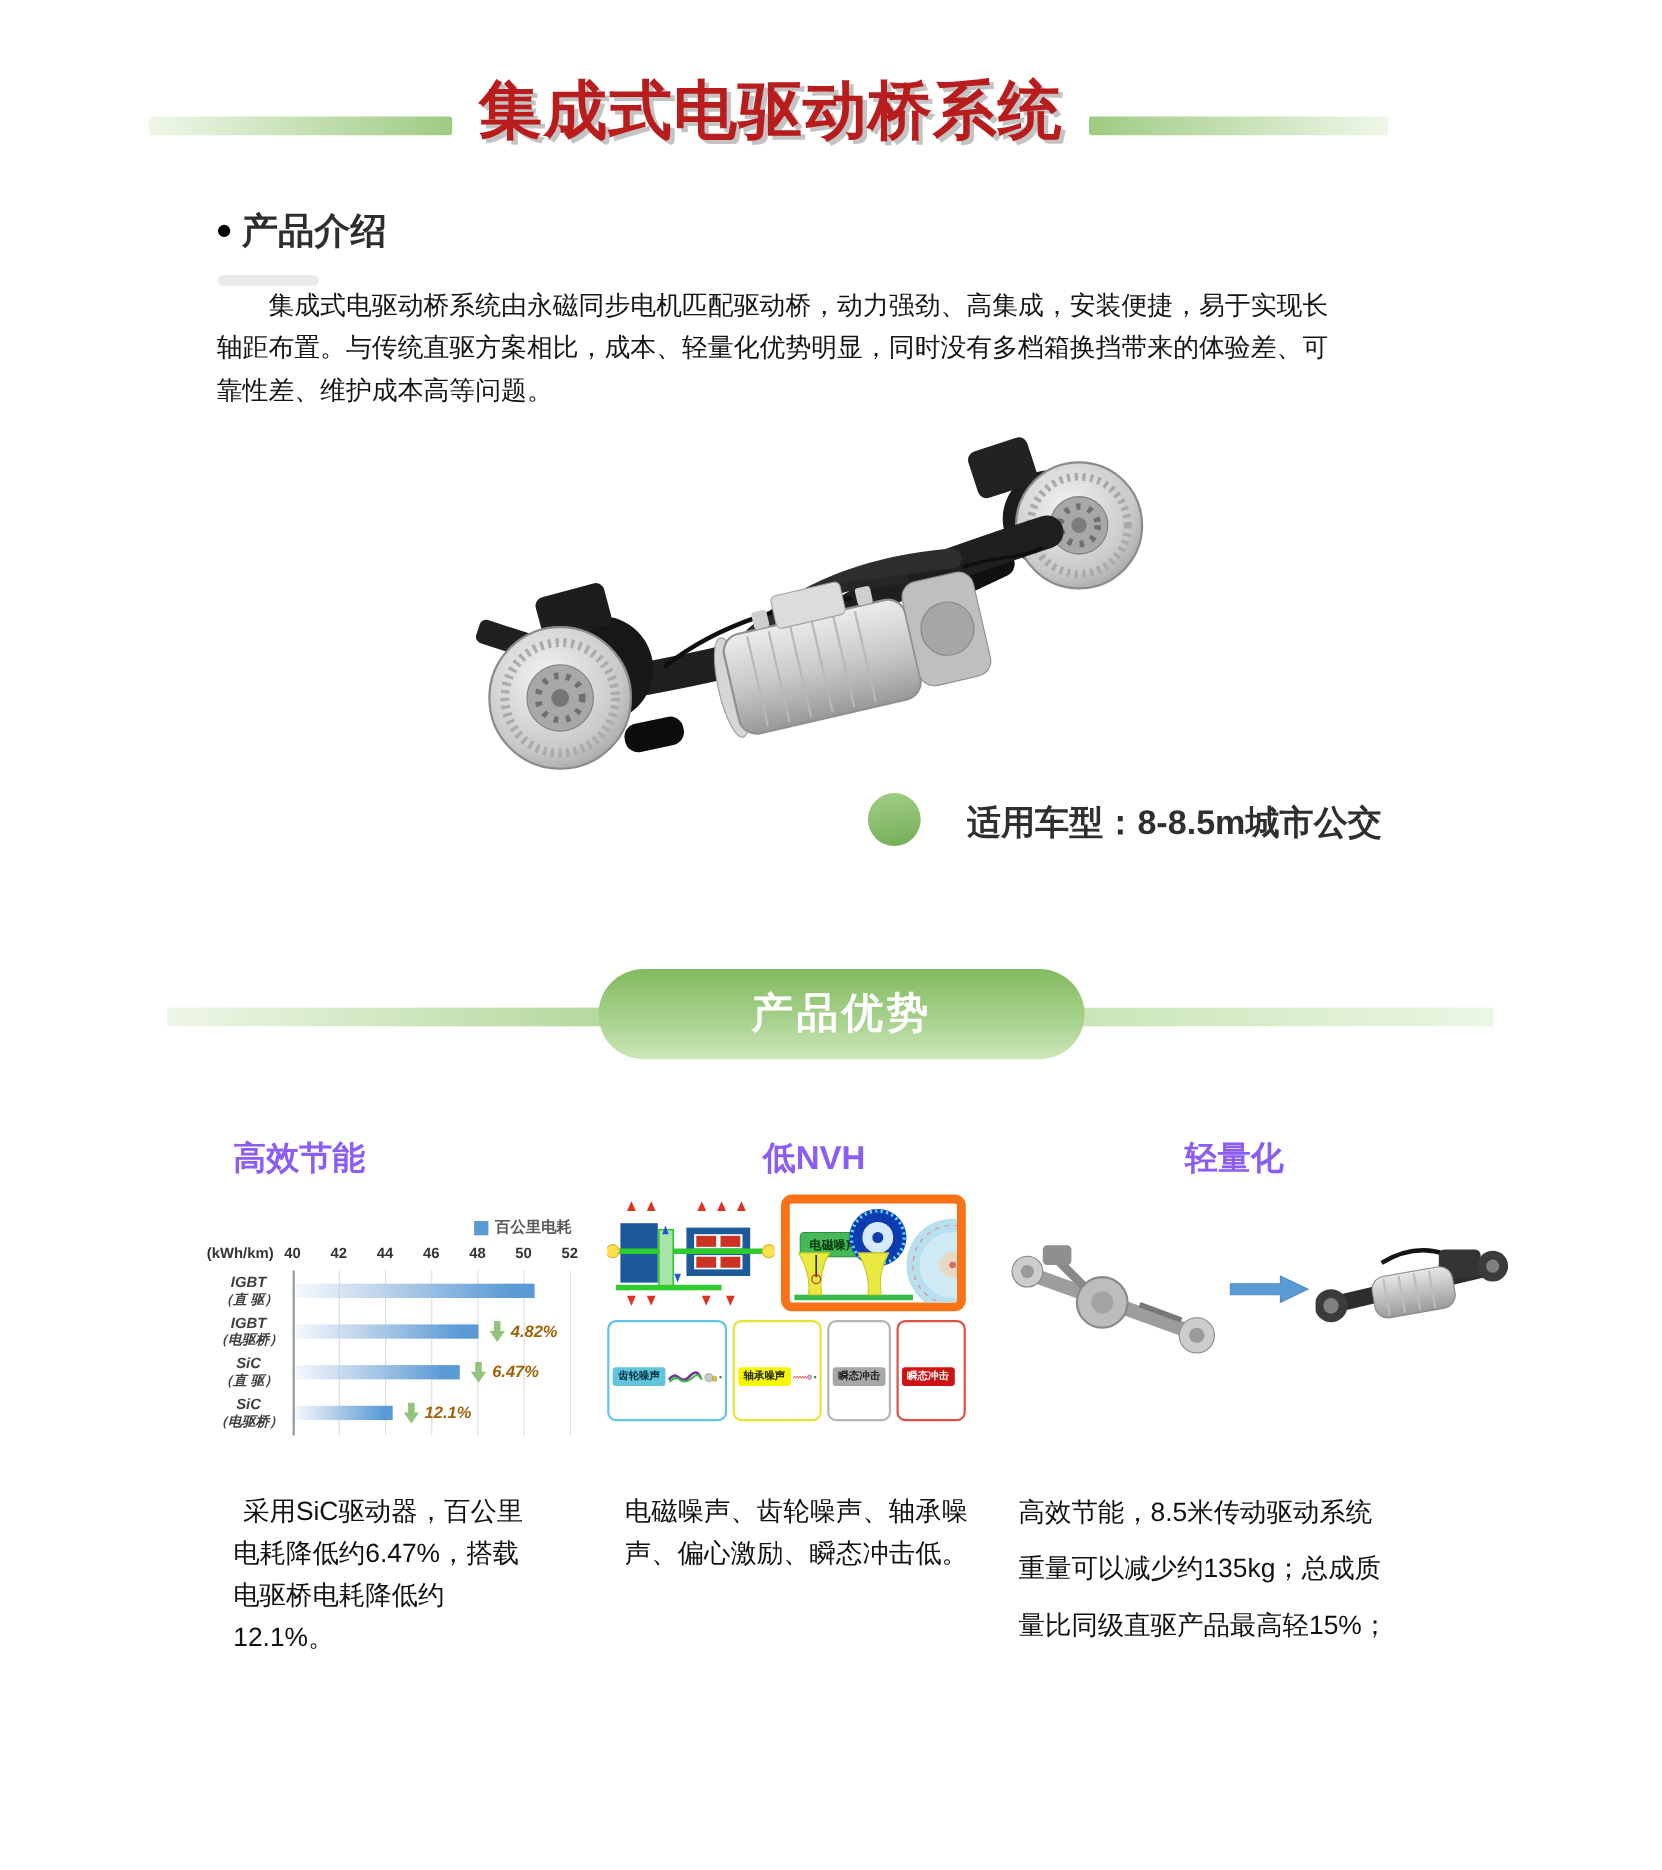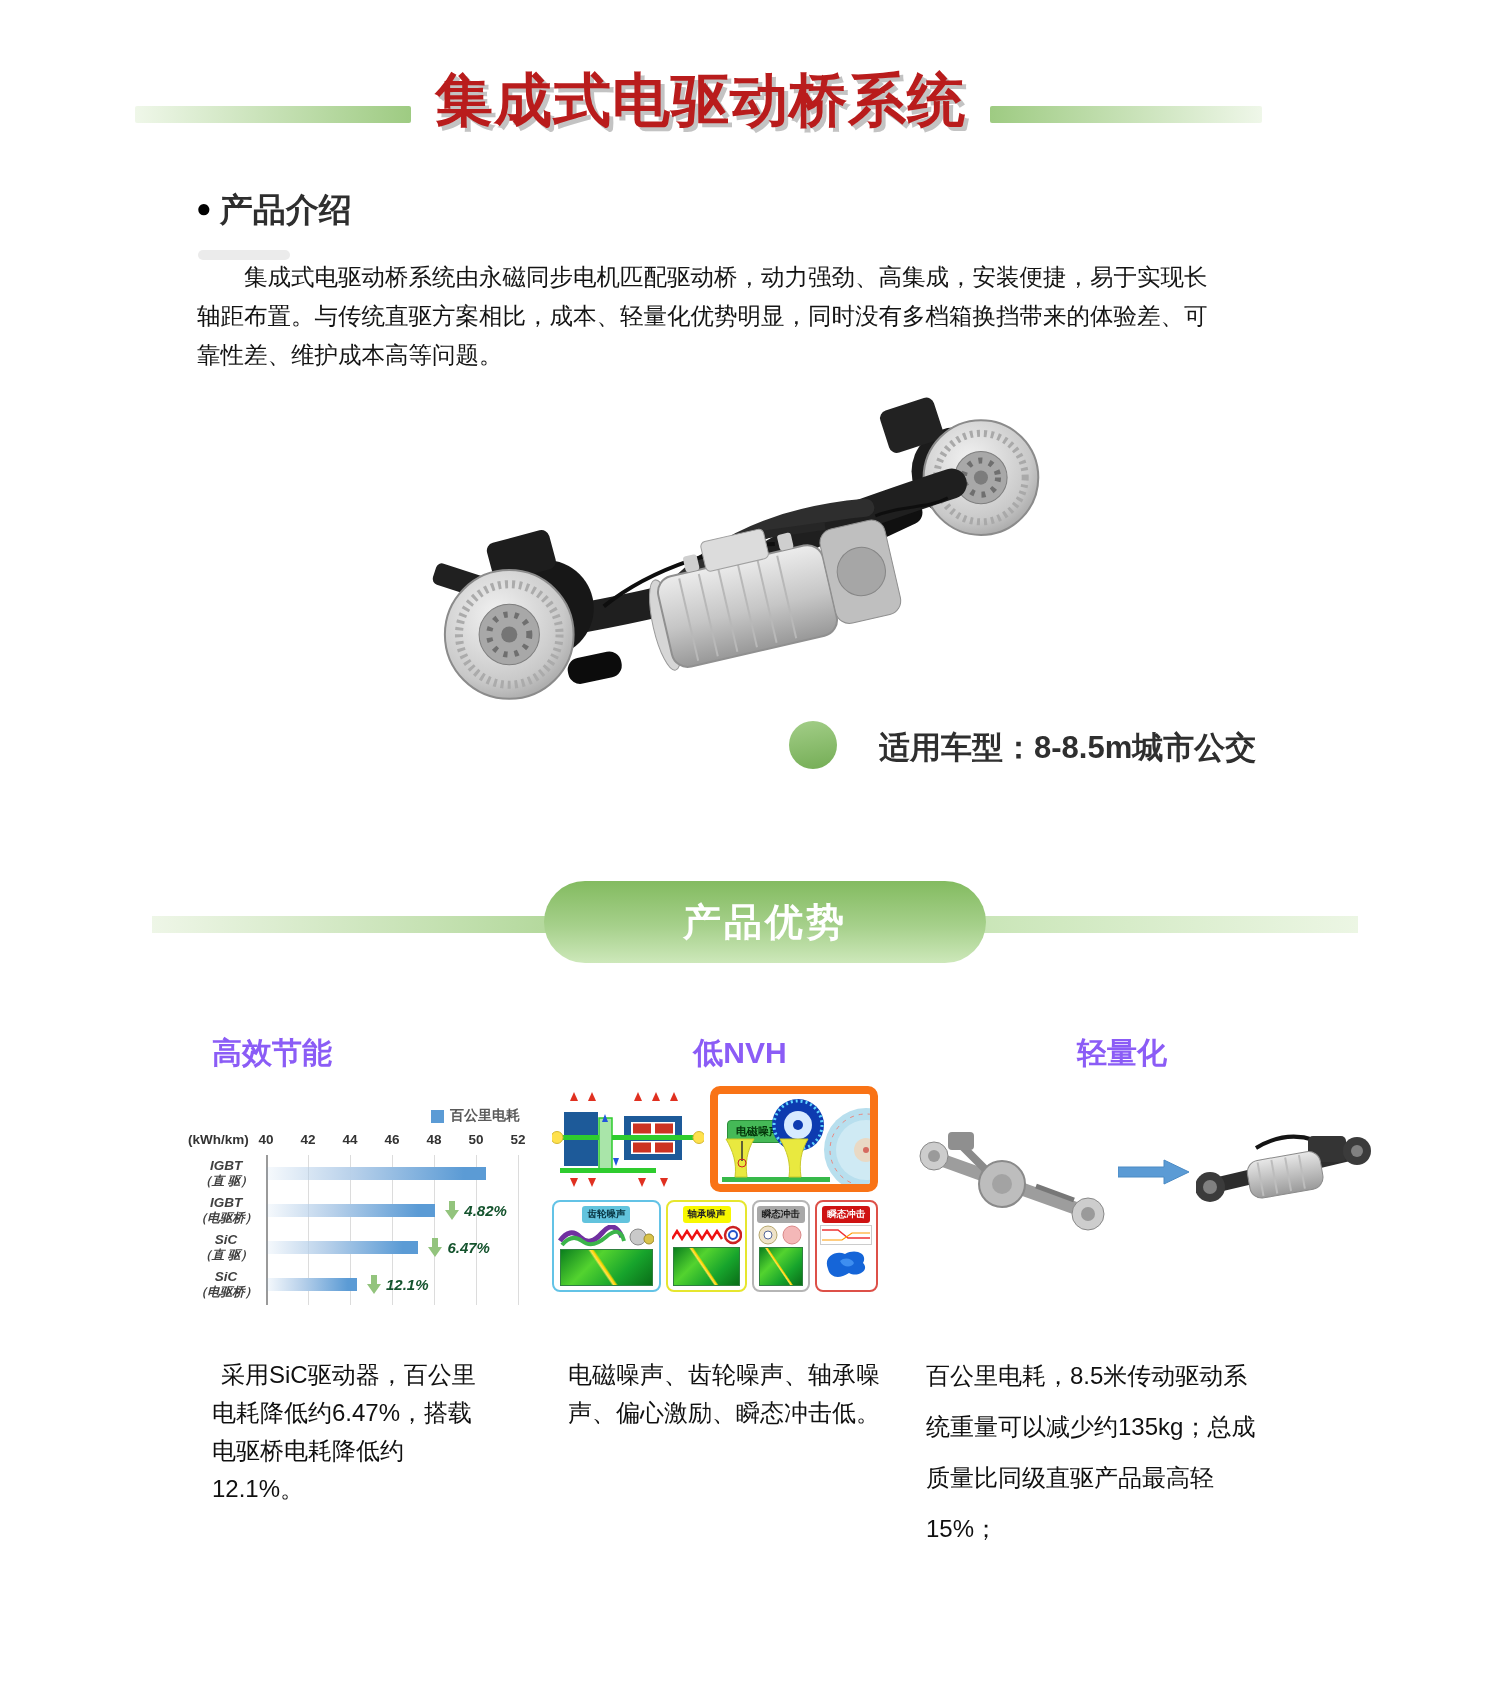--- a/index.html
+++ b/index.html
@@ -57,35 +57,35 @@
   .gline { position:absolute; top:0; bottom:0; width:1px; background:#dcdcdc; }
   .gline.first { width:2px; background:#9a9a9a; }
   .rows { position:relative;font-style:italic; }
   .crow { display:flex; align-items:center; height:37px; }
   .rlabel { width:80px; text-align:center; color:#404040; }
   .rlabel .l1 { font-size:13.5px; font-weight:bold; }
   .rlabel .l2 { font-size:12.5px; font-weight:bold; }
   .rtrack { position:relative; width:254px; height:100%; display:flex; align-items:center; }
   .bar { height:13px; background:linear-gradient(90deg,rgba(91,155,213,.05),#b7d0ea 40%,#5b9bd5 90%); }
   .anno { display:flex; align-items:center; gap:5px; margin-left:10px; }
-  .pct { font-size:15px; font-weight:bold; color:#14532d; }
+  .pct { font-size:15px; font-weight:bold; color:#a16207; }
 
   
   .nvh { position:absolute; left:552px; top:1086px; width:326px; }
   .nvh-top { display:flex; gap:6px; align-items:flex-start; }
   .em-panel { position:relative; width:168px; height:106px; border:8px solid #f97316;
               border-radius:10px; background:#fff; overflow:hidden; }
   .em-badge { position:absolute; left:9px; top:26px; background:#45b957; border:1px solid #2c8f3a;
               color:#04350a; font-size:11px; font-weight:bold; padding:3px 8px; border-radius:4px; white-space:nowrap; }
   .em-rotor { position:absolute; right:44px; top:3px; }
   .em-disc  { position:absolute; right:-40px; top:12px; }
   .em-trumpets { position:absolute; left:4px; bottom:1px; }
   .nvh-bottom { display:flex; gap:5px; margin-top:8px; }
-  .npanel { border:2px solid; border-radius:8px; background:#fff; padding:4px 3px 4px;
-            display:flex; flex-direction:column; align-items:center; gap:2px; height:92px; overflow:hidden; }
+  .npanel { border:2px solid; border-radius:8px; background:#fff; padding:15px 3px 4px;
+            display:flex; align-items:center; gap:2px; height:92px; overflow:hidden; }
   .npanel.p1 { width:110px; border-color:#63c3e6; }
   .npanel.p2 { width:82px;  border-color:#e6e62e; }
   .npanel.p3 { width:58px;  border-color:#b5b5b5; }
   .npanel.p4 { width:64px;  border-color:#dd5048; }
   .nbadge { font-size:9.5px; font-weight:bold; padding:2px 5px; border-radius:3px; white-space:nowrap; }
   .nbadge.b1 { background:#62c3dd; color:#05303d; }
   .nbadge.b2 { background:#f8f800; color:#222; }
   .nbadge.b3 { background:#a8a8a8; color:#1d1d1d; }
   .nbadge.b4 { background:#cf1212; color:#fff; }
   .spect { flex:1; width:94%; border:1px solid #2f7f3f;
@@ -405,15 +405,15 @@
       </g>
       <circle cx="14" cy="75" r="15" fill="#3b3b3b"></circle>
         <circle cx="14" cy="75" r="7" fill="#808080"></circle>
       <circle cx="161" cy="39" r="14" fill="#3b3b3b"></circle>
         <circle cx="161" cy="39" r="6" fill="#808080"></circle>
     </svg>
   </div>
 
   <p class="desc d1">采用SiC驱动器，百公里电耗降低约6.47%，搭载电驱桥电耗降低约12.1%。</p>
   <p class="desc d2">电磁噪声、齿轮噪声、轴承噪声、偏心激励、瞬态冲击低。</p>
-  <p class="desc d3">百公里电耗，8.5米传动驱动系统重量可以减少约135kg；总成质量比同级直驱产品最高轻15%；</p>
+  <p class="desc d3">高效节能，8.5米传动驱动系统重量可以减少约135kg；总成质量比同级直驱产品最高轻15%；</p>
 
 </div>
 
 </body></html>

